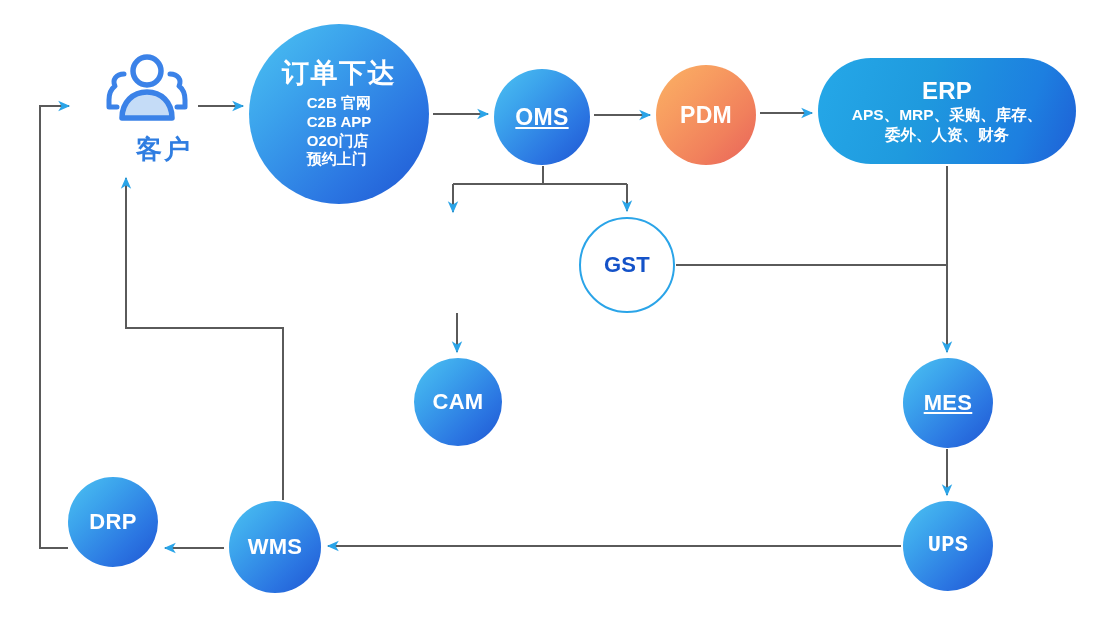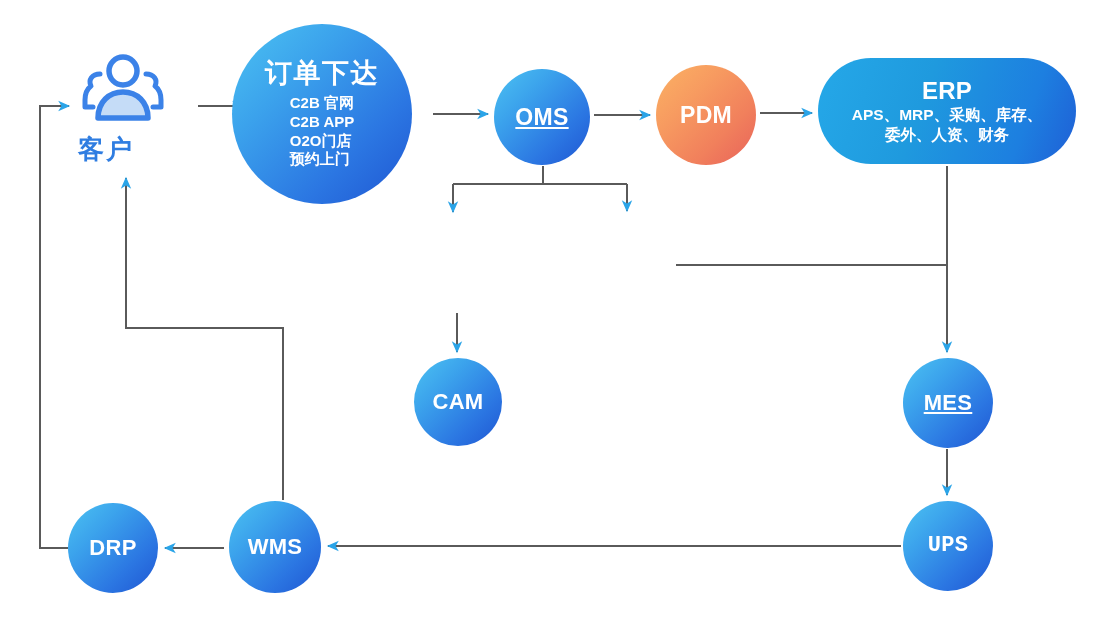--- a/index.html
+++ b/index.html
@@ -69,42 +69,42 @@
 
   
   #customer {
     position: absolute;
     left: 78px;
     top: 52px;
     width: 114px;
     height: 120px;
     display: flex;
     flex-direction: column;
-    align-items: flex-start;
+    align-items: flex-end;
   }
   #customer-label {
     font-size: 26px;
     font-weight: bold;
     color: #2f7de1;
     margin-top: 2px;
     letter-spacing: 2px;
   }
 
   
-  #n-order { left: 232px; top: 24px;  width: 180px; height: 180px; justify-content: center; }
+  #n-order { left: 249px; top: 24px;  width: 180px; height: 180px; justify-content: center; }
   #n-oms   { left: 494px; top: 69px;  width: 96px;  height: 96px; text-decoration: underline;  }
   #n-pdm   { left: 656px; top: 65px;  width: 100px; height: 100px; }
   #n-erp   { left: 818px; top: 58px;  width: 258px; height: 106px; }
   #n-cad   { left: 410px; top: 218px; width: 94px;  height: 94px;  }
   #n-gst   { left: 579px; top: 217px; width: 96px;  height: 96px;  }
   #n-cam   { left: 414px; top: 358px; width: 88px;  height: 88px; justify-content: center;  }
   #n-mes   { left: 903px; top: 358px; width: 90px;  height: 90px; text-decoration: underline;  }
   #n-ups   { left: 903px; top: 501px; width: 90px;  height: 90px; font-family: Liberation Mono, monospace;  }
   #n-wms   { left: 229px; top: 501px; width: 92px;  height: 92px;  }
-  #n-drp   { left: 68px;  top: 503px; width: 90px;  height: 90px;  }
+  #n-drp   { left: 68px;  top: 477px; width: 90px;  height: 90px;  }
 
   #n-order .node-title { font-size: 27px; letter-spacing: 1.5px; }
   #n-order .node-sub   { font-size: 15px; margin-top: 7px; text-align: left; }
   #n-erp .node-title   { font-size: 24px; }
   #n-erp .node-sub     { font-size: 15.5px; margin-top: 2px; }
   #n-oms .node-title, #n-pdm .node-title { font-size: 23px; }
   #n-cad .node-title, #n-gst .node-title,
   #n-cam .node-title, #n-mes .node-title,
   #n-ups .node-title, #n-wms .node-title,
   #n-drp .node-title { font-size: 22px; }
@@ -192,20 +192,23 @@
       <div>APS、MRP、采购、库存、</div>
       <div>委外、人资、财务</div>
     </div>
   </div>
 
   <div id="n-pdm" class="node circle grad-orange">
     <div class="node-title">PDM</div>
   </div>
 
 
+  <div id="n-gst" class="node circle outline-circle">
+    <div class="node-title">GST</div>
+  </div>
 
   <div id="n-cam" class="node circle grad-blue">
     <div class="node-title">CAM</div>
   </div>
 
   <div id="n-mes" class="node circle grad-blue">
     <div class="node-title">MES</div>
   </div>
 
   <div id="n-ups" class="node circle grad-blue">

